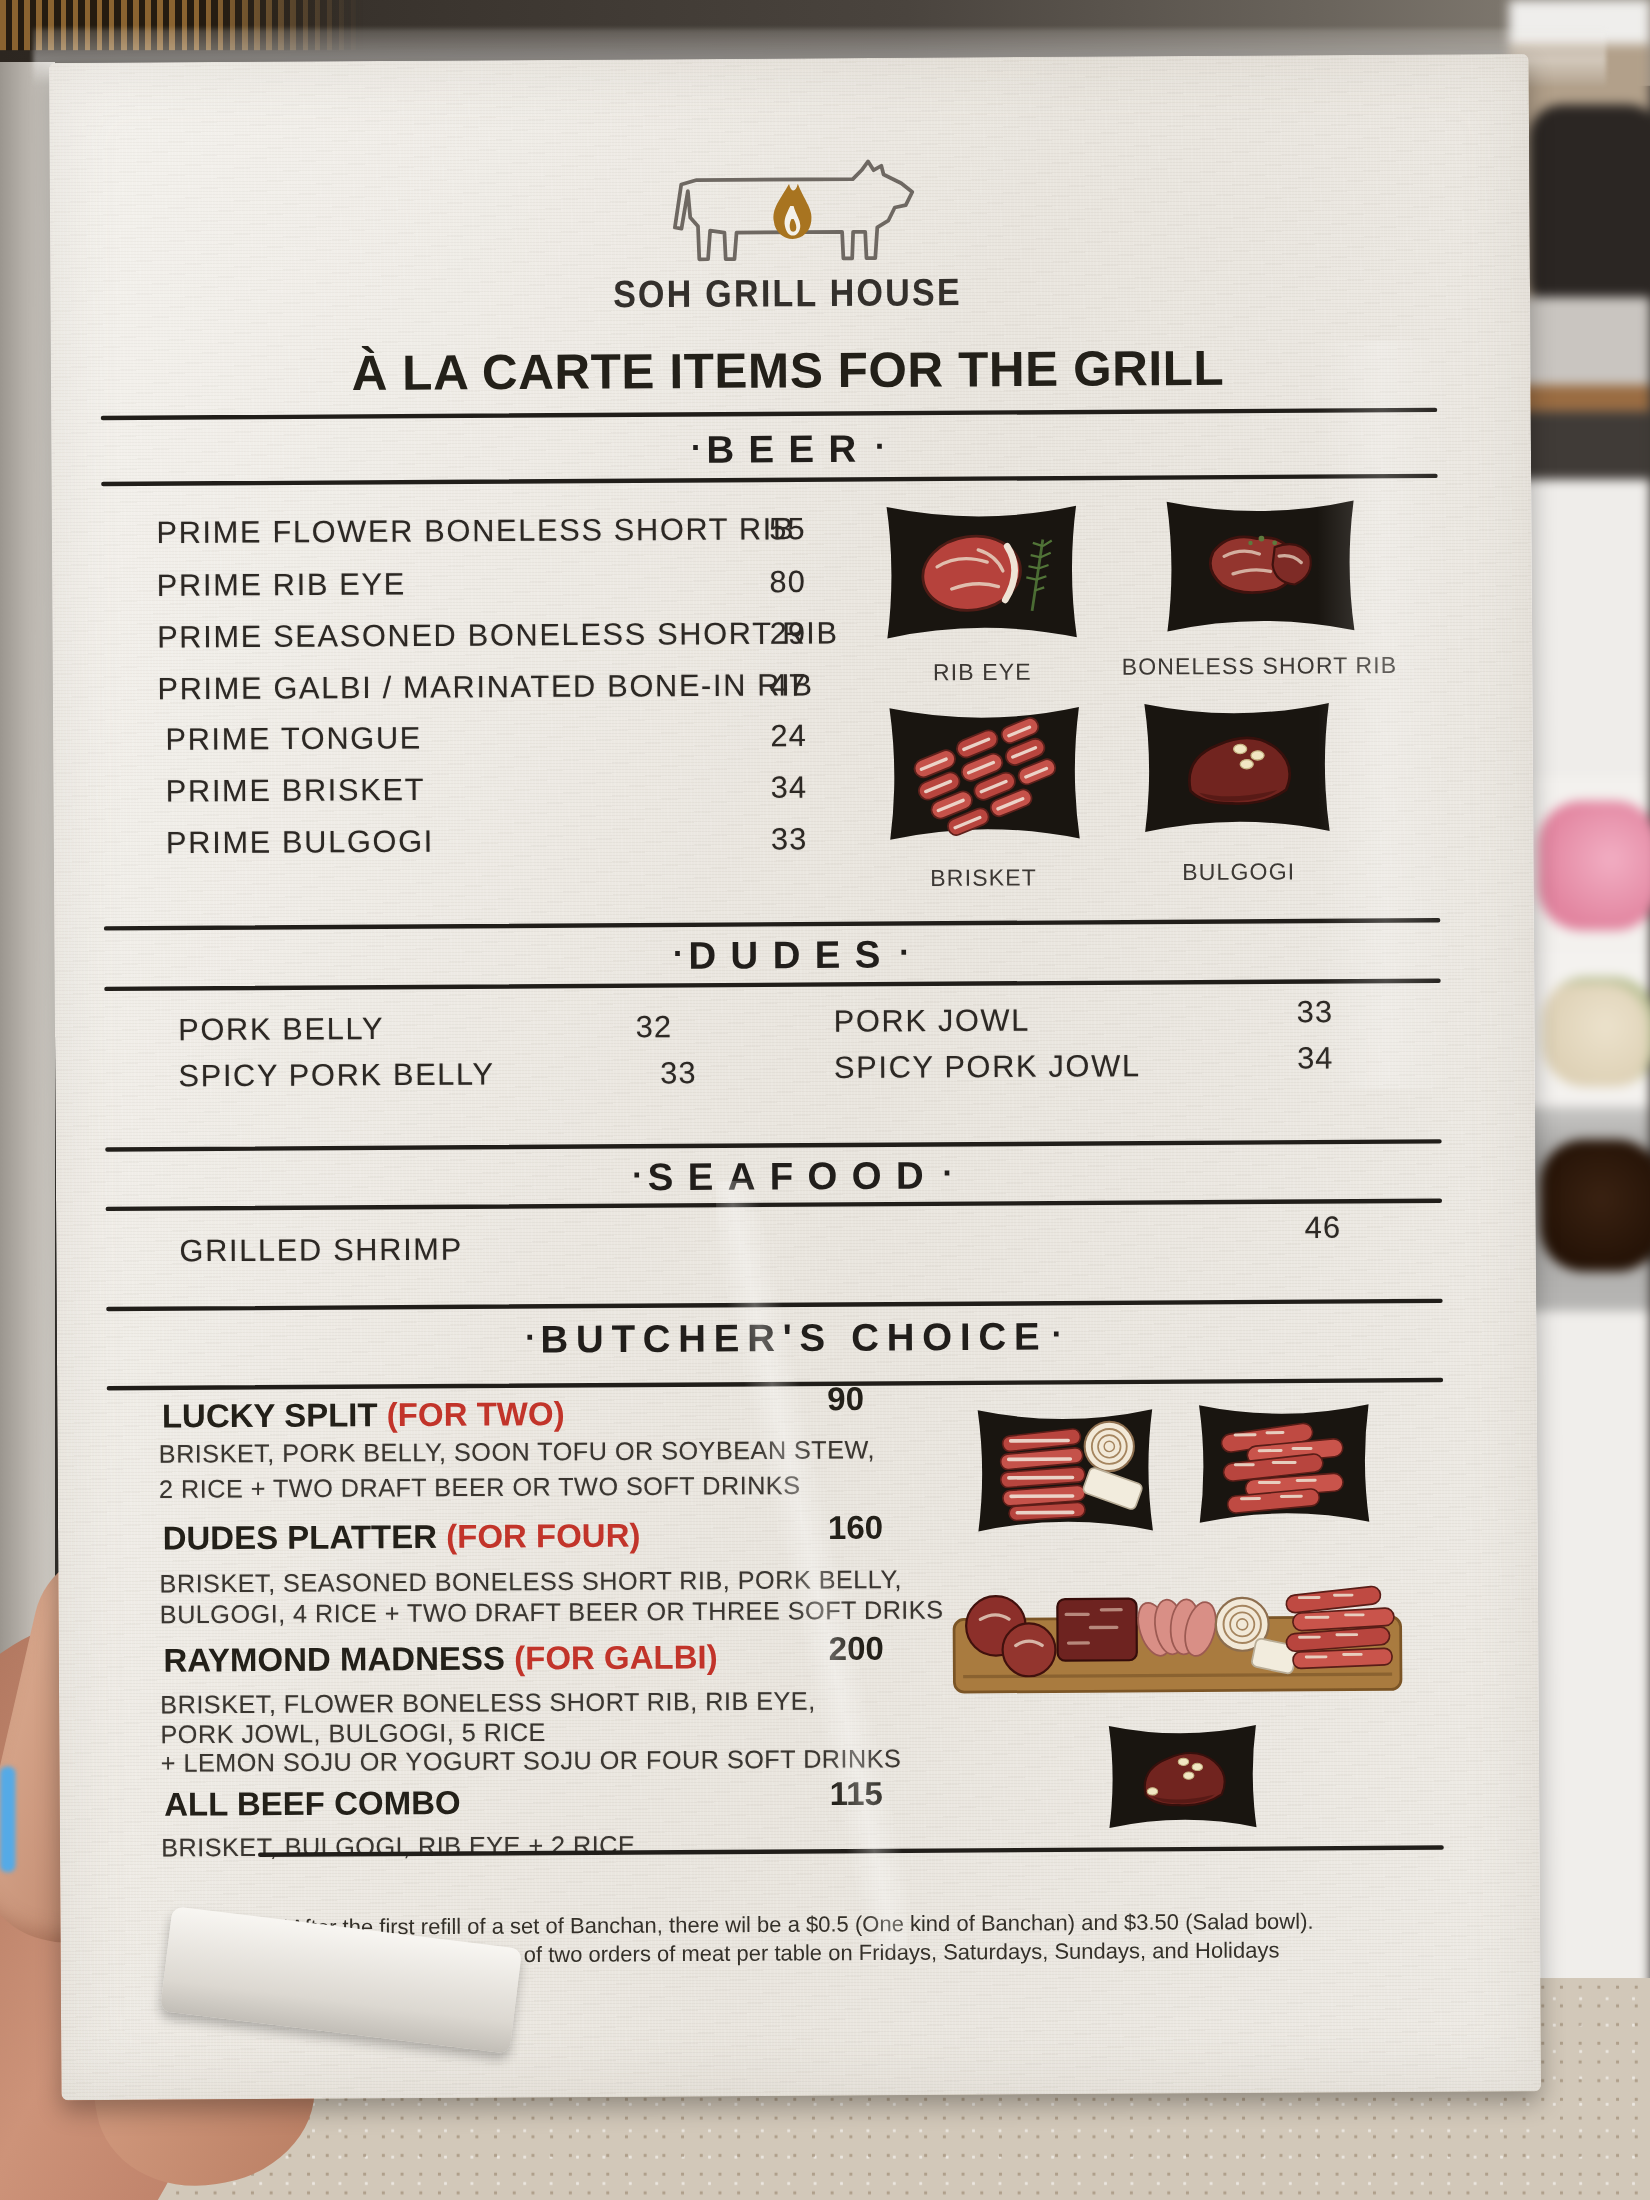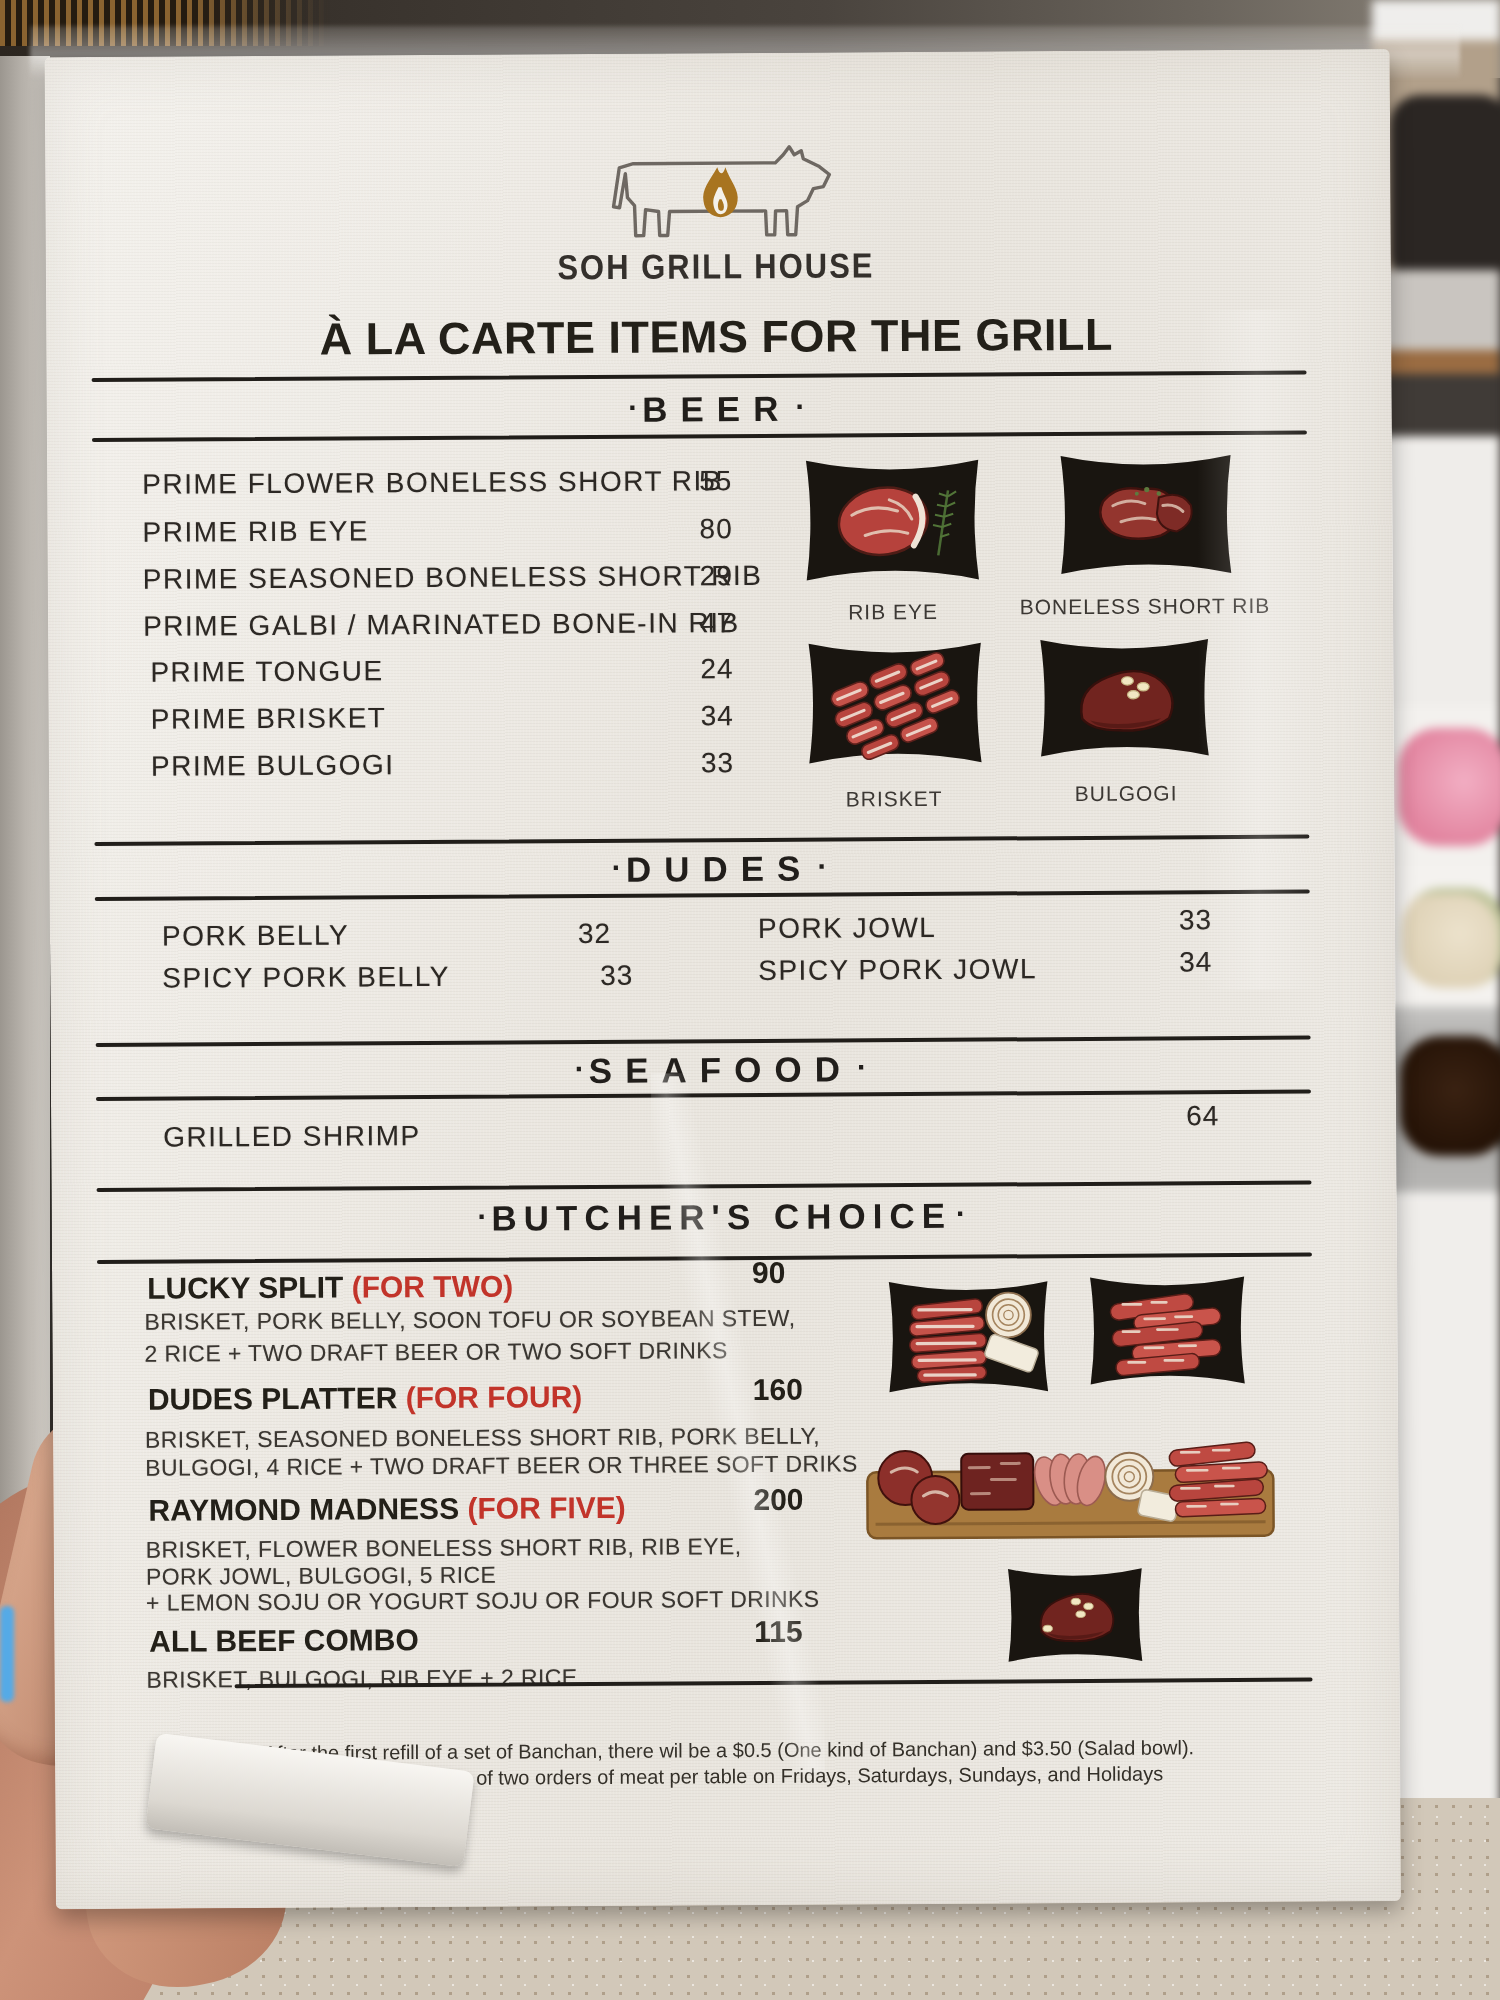--- a/index.html
+++ b/index.html
@@ -217,21 +217,21 @@
   <div class="abs mi-price" style="left:1129px;top:854px">33</div>
   <div class="abs mi-name" style="left:708px;top:902px">SPICY PORK JOWL</div>
   <div class="abs mi-price" style="left:1129px;top:896px">34</div>
 
   <div class="abs rule" style="top:986px"></div>
   <div class="abs sec-head" style="top:997px">
     <span class="b">·</span><span class="t">SEAFOOD</span><span class="b">·</span>
   </div>
   <div class="abs rule" style="top:1040px"></div>
   <div class="abs mi-name" style="left:112px;top:1065px">GRILLED SHRIMP</div>
-  <div class="abs mi-price" style="left:1135px;top:1050px">64</div>
+  <div class="abs mi-price" style="left:1135px;top:1050px">46</div>
 
   <div class="abs rule" style="top:1131px"></div>
   <div class="abs sec-head ls7" style="top:1144px">
     <span class="b">·</span><span class="t">BUTCHER'S CHOICE</span><span class="b">·</span>
   </div>
   <div class="abs rule" style="top:1203px"></div>
 
   <div class="abs bc-name" style="left:95px;top:1215px">
     <span>LUCKY SPLIT</span>
     <span class="bc-serv">(FOR TWO)</span>
@@ -243,21 +243,21 @@
   <div class="abs bc-name" style="left:95px;top:1326px">
     <span>DUDES PLATTER</span>
     <span class="bc-serv">(FOR FOUR)</span>
   </div>
   <div class="abs bc-price" style="left:700px;top:1320px">160</div>
   <div class="abs bc-desc" style="left:92px;top:1370px">BRISKET, SEASONED BONELESS SHORT RIB, PORK BELLY,</div>
   <div class="abs bc-desc" style="left:92px;top:1398px">BULGOGI, 4 RICE + TWO DRAFT BEER OR THREE SOFT DRIKS</div>
 
   <div class="abs bc-name" style="left:95px;top:1437px">
     <span>RAYMOND MADNESS</span>
-    <span class="bc-serv">(FOR FIVE)</span>
+    <span class="bc-serv">(FOR GALBI)</span>
   </div>
   <div class="abs bc-price" style="left:700px;top:1430px">200</div>
   <div class="abs bc-desc" style="left:92px;top:1480px">BRISKET, FLOWER BONELESS SHORT RIB, RIB EYE,</div>
   <div class="abs bc-desc" style="left:92px;top:1507px">PORK JOWL, BULGOGI, 5 RICE</div>
   <div class="abs bc-desc" style="left:92px;top:1533px">+ LEMON SOJU OR YOGURT SOJU OR FOUR SOFT DRINKS</div>
 
   <div class="abs bc-name" style="left:95px;top:1568px">
     <span>ALL BEEF COMBO</span>
     <span class="bc-serv"></span>
   </div>

